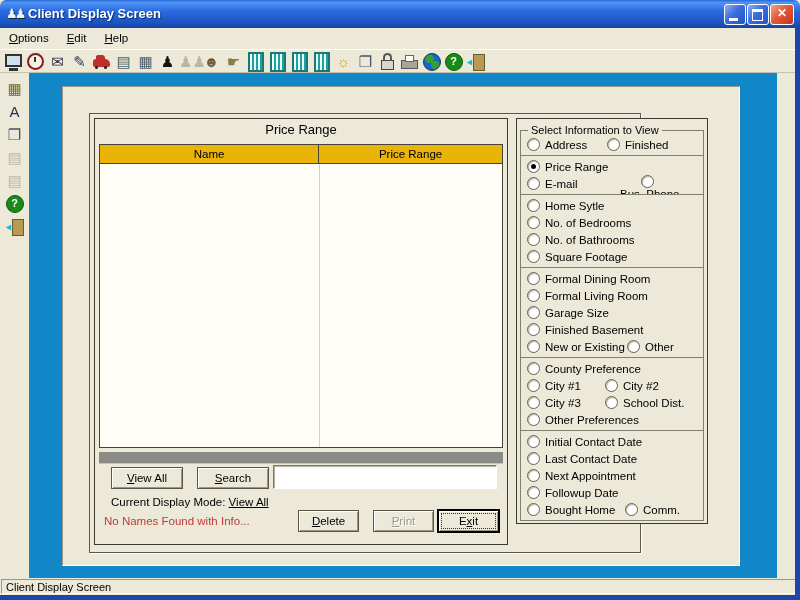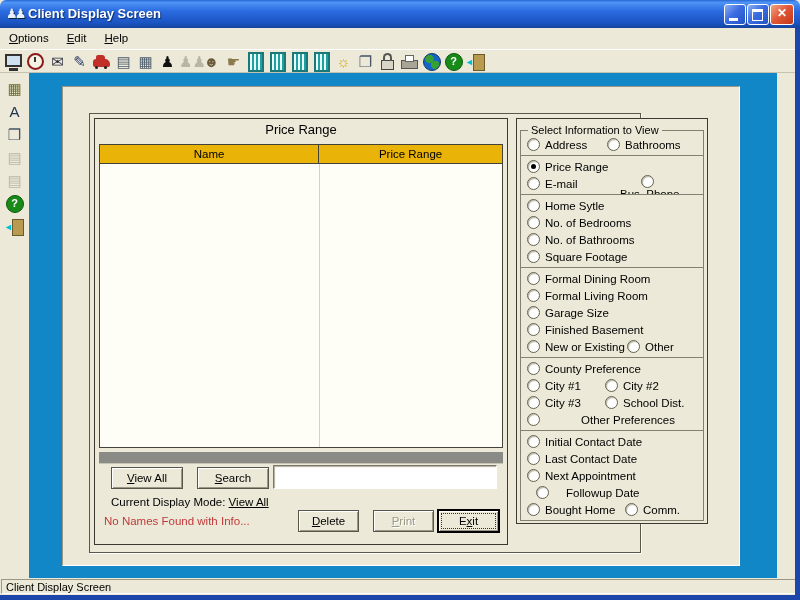--- a/index.html
+++ b/index.html
@@ -207,21 +207,21 @@
       <div>
           <div class="ip-section has-title">
             <div class="ip-title">Select Information to View</div>
             <div class="ip-row">
               <label class="radio-item" style="left: 6px;">
                 <span class="radio"></span>
                 <span class="rlabel">Address</span>
               </label>
               <label class="radio-item" style="left: 86px;">
                 <span class="radio"></span>
-                <span class="rlabel">Bathrooms</span>
+                <span class="rlabel">Finished</span>
               </label>
             </div>
           </div>
           <div class="ip-section">
             <div class="ip-row">
               <label class="radio-item" style="left: 6px;">
                 <span class="radio sel"></span>
                 <span class="rlabel">Price Range</span>
               </label>
             </div>
@@ -319,21 +319,21 @@
               <label class="radio-item" style="left: 6px;">
                 <span class="radio"></span>
                 <span class="rlabel">City #3</span>
               </label>
               <label class="radio-item" style="left: 84px;">
                 <span class="radio"></span>
                 <span class="rlabel">School Dist.</span>
               </label>
             </div>
             <div class="ip-row">
-              <label class="radio-item" style="left: 6px; gap: 36px;">
+              <label class="radio-item" style="left: 6px;">
                 <span class="radio"></span>
                 <span class="rlabel">Other Preferences</span>
               </label>
             </div>
           </div>
           <div class="ip-section">
             <div class="ip-row">
               <label class="radio-item" style="left: 6px;">
                 <span class="radio"></span>
                 <span class="rlabel">Initial Contact Date</span>
@@ -345,21 +345,21 @@
                 <span class="rlabel">Last Contact Date</span>
               </label>
             </div>
             <div class="ip-row">
               <label class="radio-item" style="left: 6px;">
                 <span class="radio"></span>
                 <span class="rlabel">Next Appointment</span>
               </label>
             </div>
             <div class="ip-row">
-              <label class="radio-item" style="left: 15px; gap: 12px;">
+              <label class="radio-item" style="left: 6px;">
                 <span class="radio"></span>
                 <span class="rlabel">Followup Date</span>
               </label>
             </div>
             <div class="ip-row">
               <label class="radio-item" style="left: 6px;">
                 <span class="radio"></span>
                 <span class="rlabel">Bought Home</span>
               </label>
               <label class="radio-item" style="left: 104px;">

